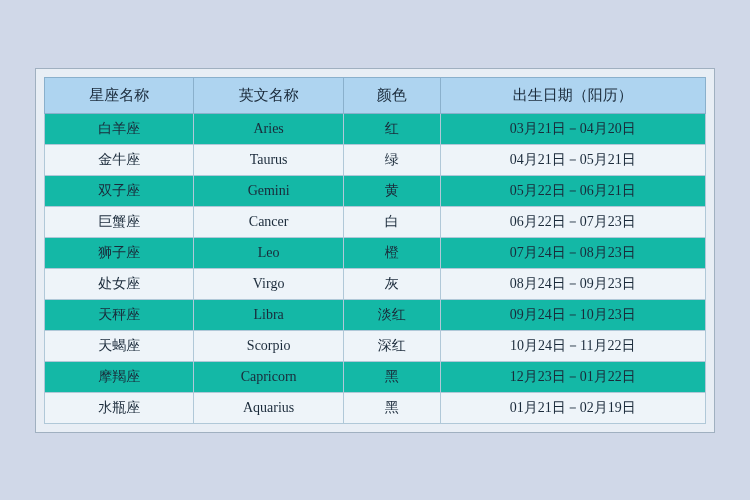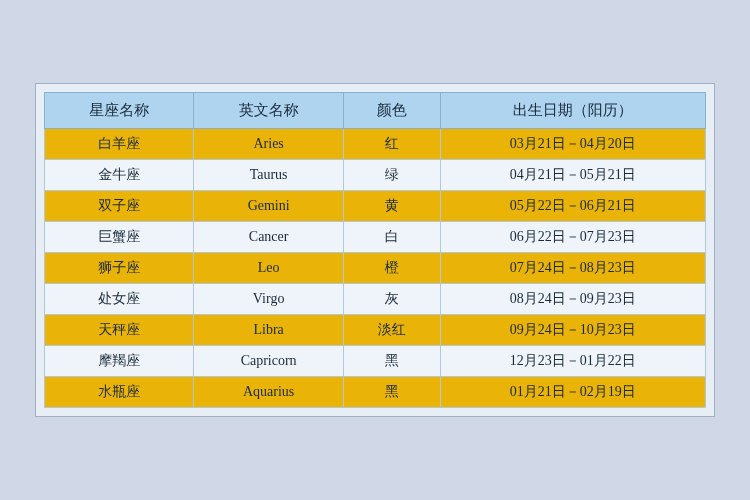--- a/index.html
+++ b/index.html
@@ -38,21 +38,21 @@
     thead th {
       border: 1px solid #8ab0cc;
       padding: 8px 12px;
       text-align: center;
       font-size: 15px;
       font-weight: normal;
       color: #1a2a3a;
     }
 
     tbody tr {
-      background-color: #eab308;
+      background-color: #14b8a6;
     }
 
     tbody tr:nth-child(even) {
       background-color: #eef4f9;
     }
 
     tbody td {
       border: 1px solid #b0c8d8;
       padding: 6px 12px;
       text-align: center;
@@ -119,20 +119,26 @@
           <td>灰</td>
           <td>08月24日－09月23日</td>
         </tr>
         <tr>
           <td>天秤座</td>
           <td>Libra</td>
           <td>淡红</td>
           <td>09月24日－10月23日</td>
         </tr>
         <tr>
+          <td>天蝎座</td>
+          <td>Scorpio</td>
+          <td>深红</td>
+          <td>10月24日－11月22日</td>
+        </tr>
+        <tr>
           <td>摩羯座</td>
           <td>Capricorn</td>
           <td>黑</td>
           <td>12月23日－01月22日</td>
         </tr>
         <tr>
           <td>水瓶座</td>
           <td>Aquarius</td>
           <td>黑</td>
           <td>01月21日－02月19日</td>

